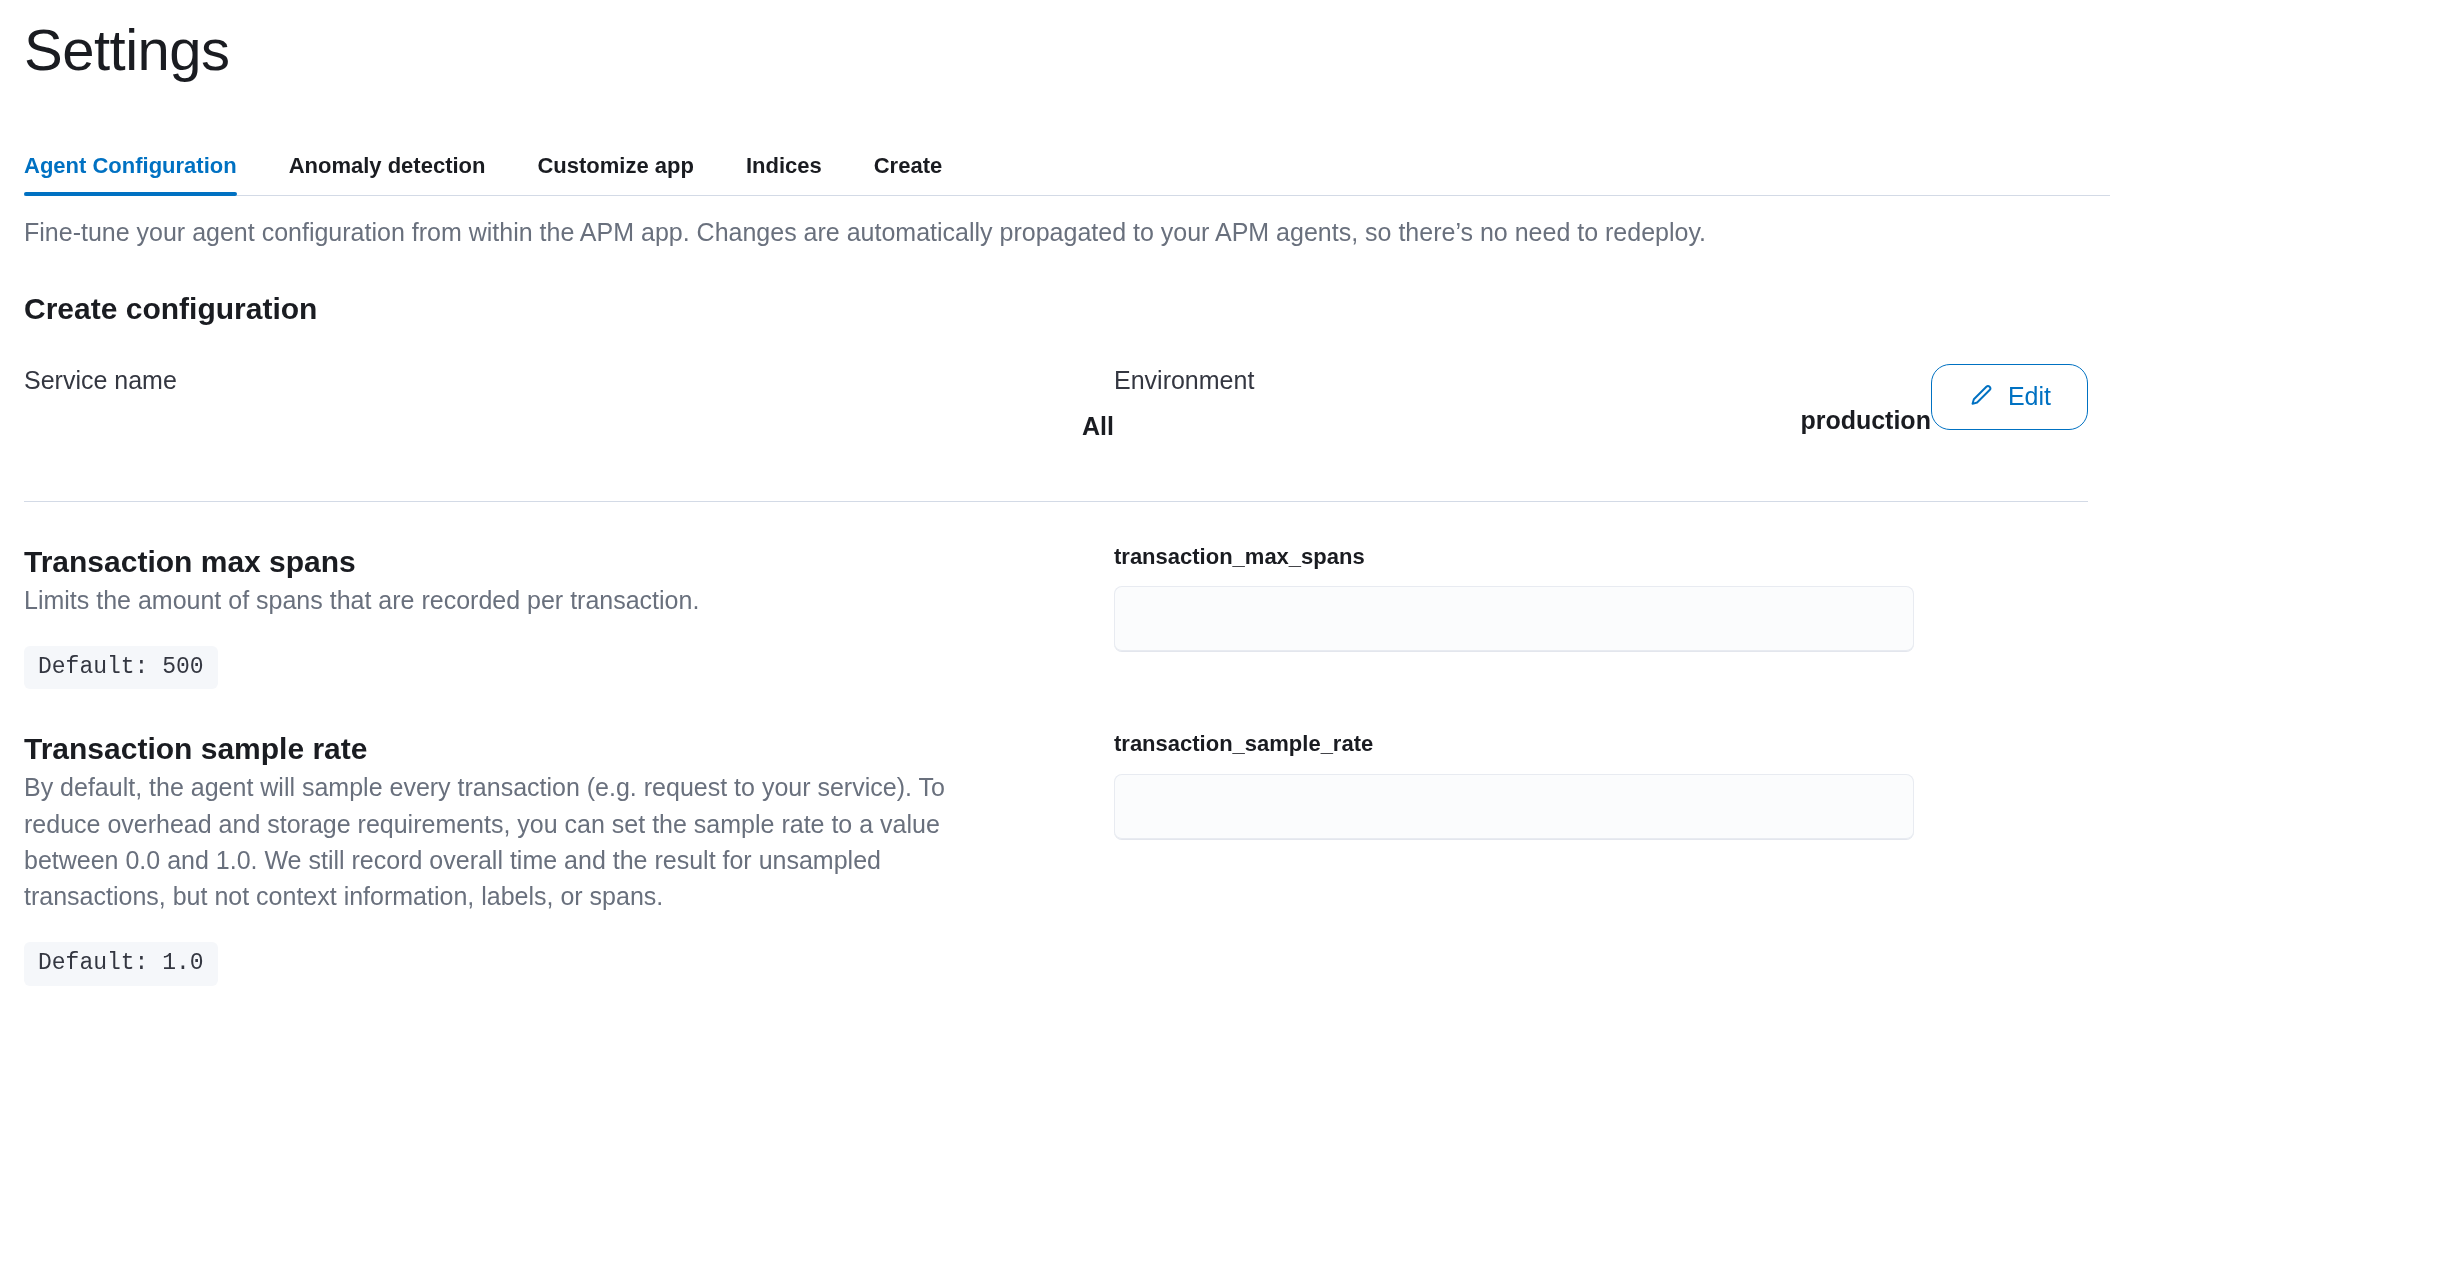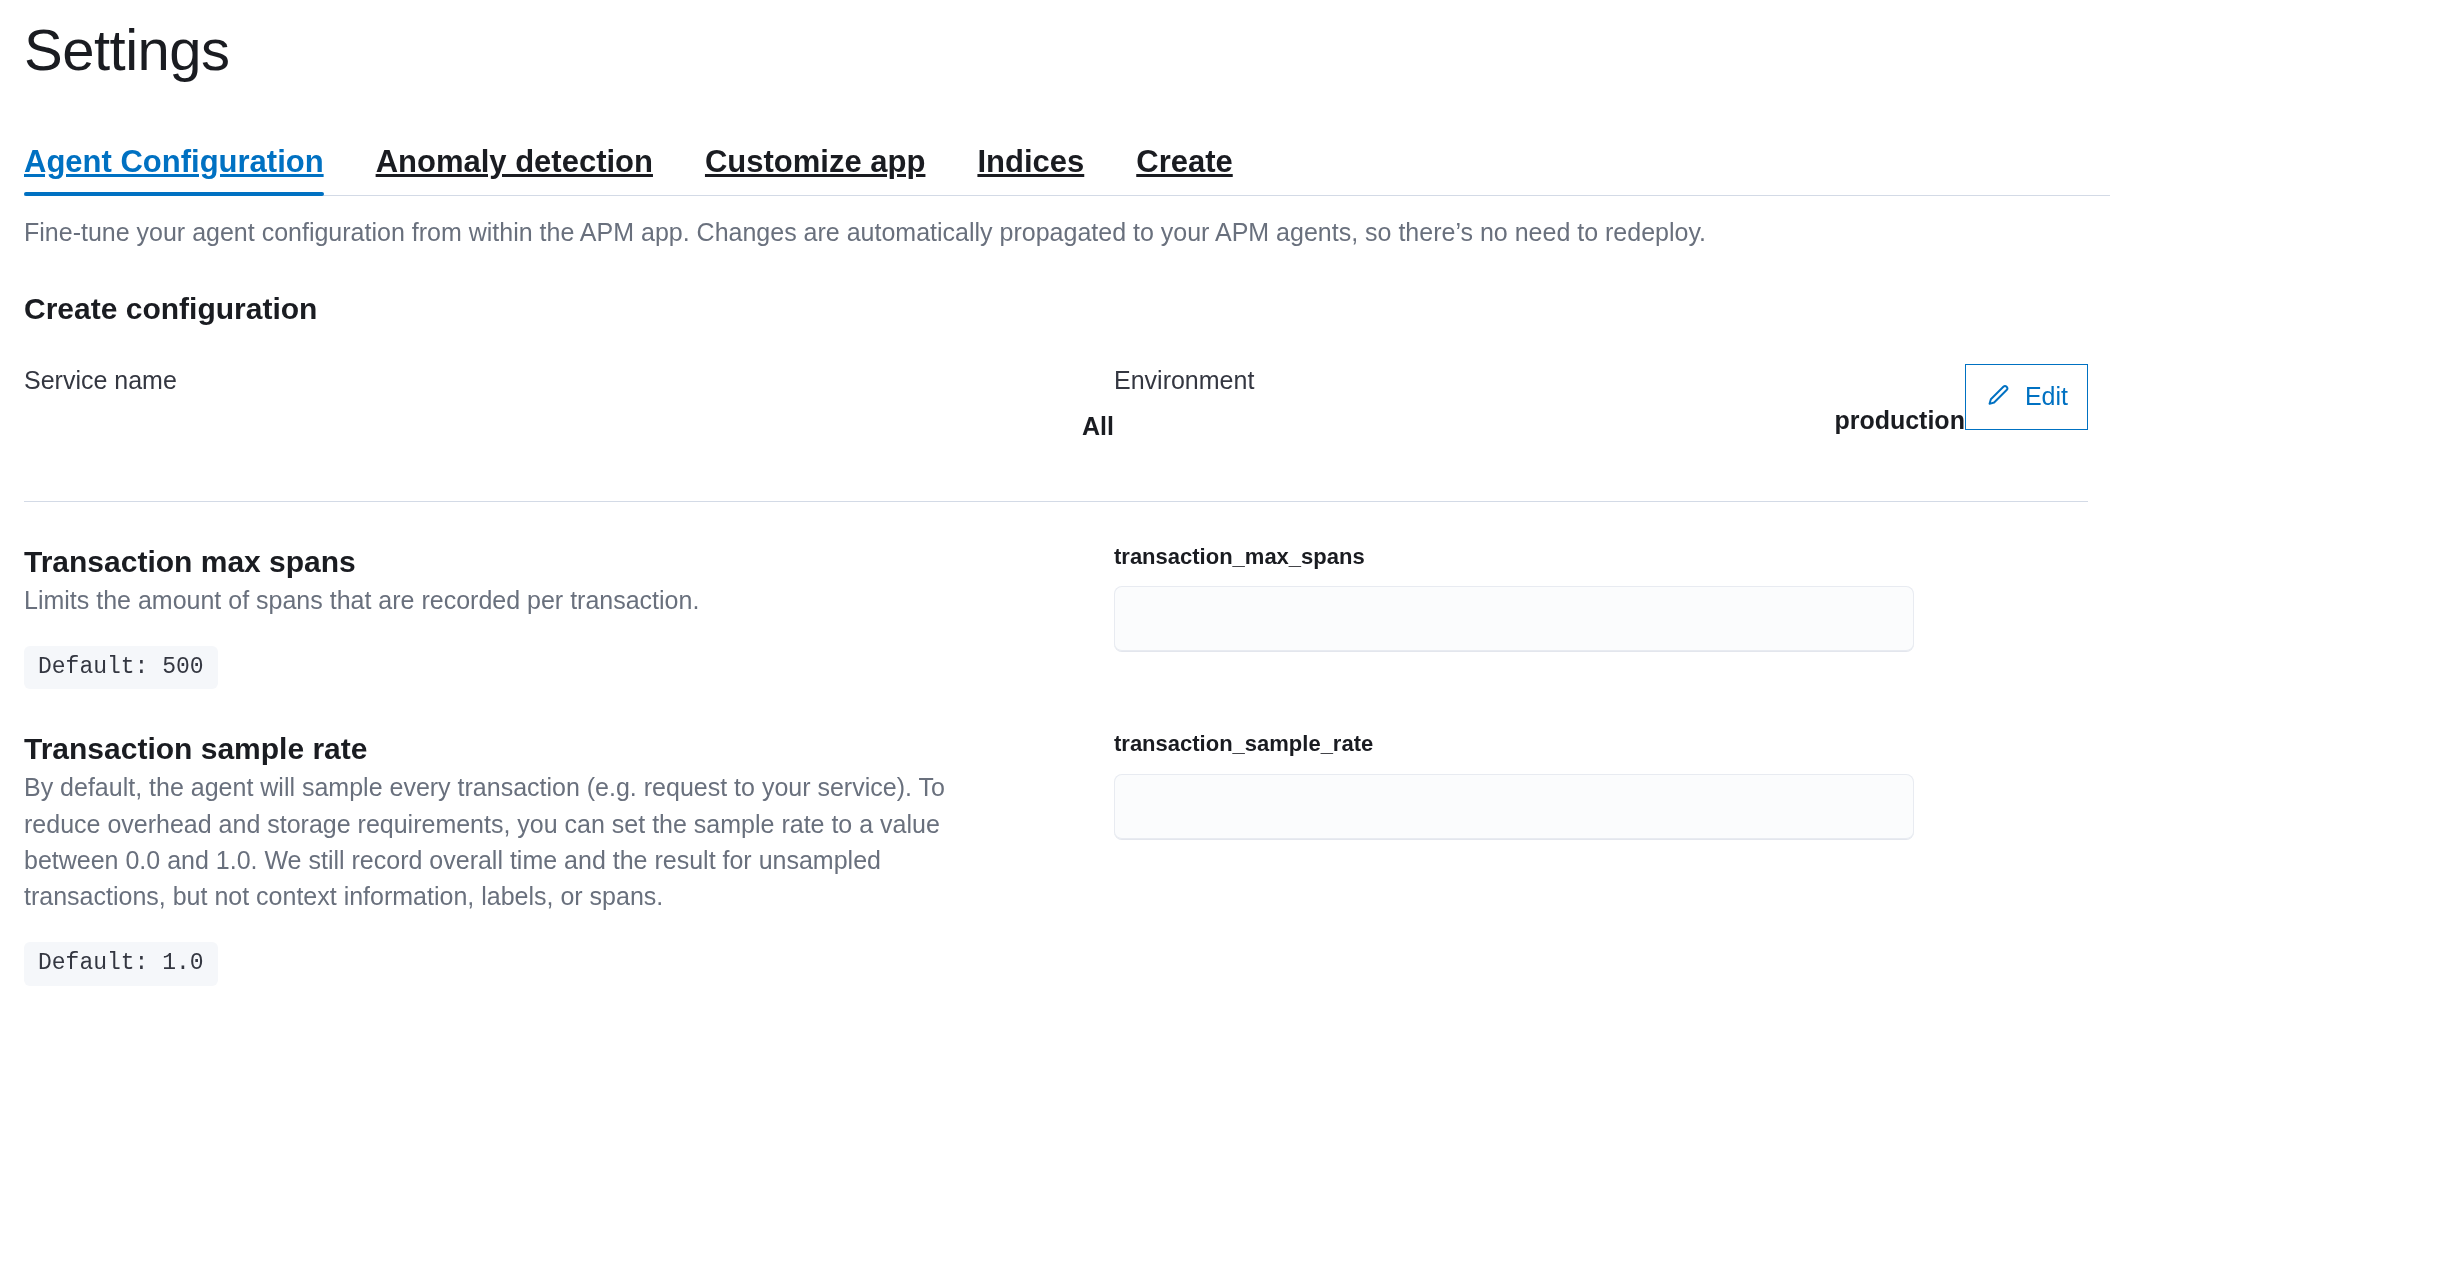--- a/index.html
+++ b/index.html
@@ -29,29 +29,28 @@
   
   .tabs {
     display: flex;
     align-items: flex-end;
     gap: 0;
     margin-top: 52px;
     border-bottom: 1px solid #d3dae6;
     height: 62px;
   }
   .tab {
-    font-size: 31px;
+    font-size: 22px;
     font-weight: 700;
     color: #1a1c21;
     padding: 0 26px 18px 26px;
     cursor: pointer;
     position: relative;
     white-space: nowrap;
     line-height: 1;
-    text-decoration: underline;
   }
   .tab:first-child { padding-left: 0; }
   .tab.active {
     color: #0071c2;
   }
   .tab.active::after {
     content: "";
     position: absolute;
     left: 0;
     right: 26px;
@@ -94,27 +93,27 @@
   .summary-value {
     font-size: 25px;
     font-weight: 700;
     color: #1a1c21;
     margin-top: 8px;
     line-height: 1.3;
     text-align: right;
   }
   .edit-button {
     border: 1px solid #0071c2;
-    border-radius: 0;
+    border-radius: 19px;
     background: #ffffff;
     color: #0071c2;
     font-size: 25px;
     font-weight: 500;
     height: 66px;
-    padding: 0 19px;
+    padding: 0 36px;
     display: inline-flex;
     align-items: center;
     gap: 14px;
     cursor: pointer;
     font-family: "Liberation Sans", sans-serif;
     margin-left: auto;
     margin-right: 22px;
   }
   .edit-button svg { display: block; }
 

